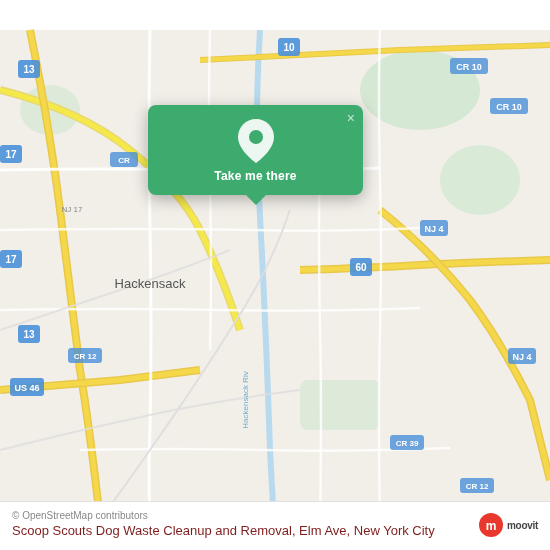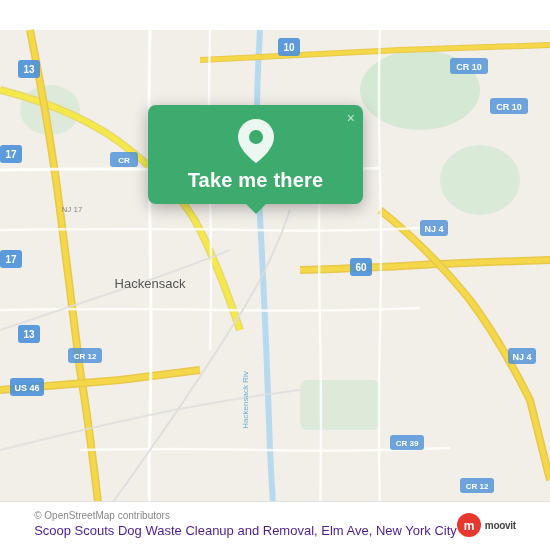--- a/index.html
+++ b/index.html
@@ -58,54 +58,54 @@
       width: 44px;
       height: 44px;
       display: flex;
       align-items: center;
       justify-content: center;
       margin-bottom: 6px;
     }
 
     #popup-label {
       color: #ffffff;
-      font-size: 20px;
+      font-size: 12px;
       font-weight: 600;
       letter-spacing: 0.2px;
       text-align: center;
     }
 
     
     #bottom-bar {
       position: absolute;
       bottom: 0;
       left: 0;
       width: 100%;
       background: #ffffff;
       padding: 8px 12px 10px;
       display: flex;
       align-items: center;
-      justify-content: center;
+      justify-content: space-between;
       border-top: 1px solid #e0e0e0;
     }
 
     #bottom-text-group {
       display: flex;
       flex-direction: column;
     }
 
     #attribution-text {
       font-size: 10px;
       color: #888;
       margin-bottom: 2px;
     }
 
     #location-name {
       font-size: 13px;
-      color: #4c1d95;
+      color: #7f1d1d;
       font-weight: 400;
       max-width: 430px;
       line-height: 1.3;
     }
 
     #moovit-logo {
       display: flex;
       align-items: center;
       gap: 4px;
       flex-shrink: 0;

